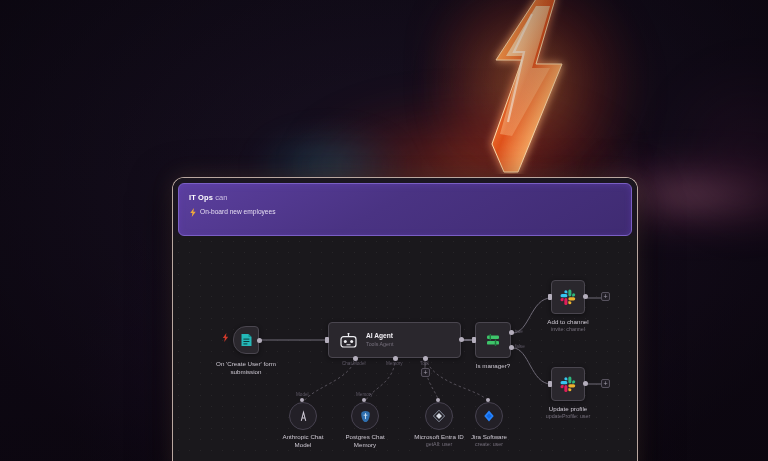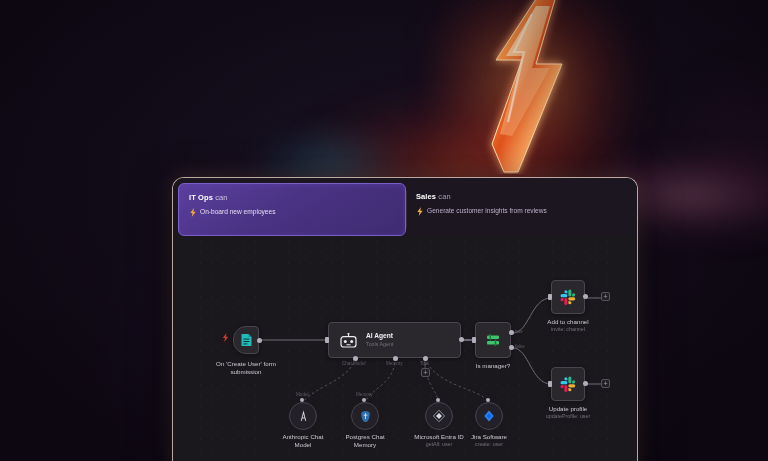--- a/index.html
+++ b/index.html
@@ -141,32 +141,20 @@
       <div class="tab-desc">
         <svg class="tab-ico" viewBox="0 0 8 10">
           <path d="M5 0 L1 5.6 H3.4 L2.6 10 L7 4.2 H4.4 Z" fill="#f0a93a"></path>
         </svg>
         <div class="tab-text">On-board new employees</div>
       </div>
     </div>
 
 
 
-    <div class="tab">
-      <div class="tab-title">
-        <span>Sales</span>
-        <span class="suffix">can</span>
-      </div>
-      <div class="tab-desc">
-        <svg class="tab-ico" viewBox="0 0 8 10">
-          <path d="M5 0 L1 5.6 H3.4 L2.6 10 L7 4.2 H4.4 Z" fill="#f0a93a"></path>
-        </svg>
-        <div class="tab-text">Generate customer insights from reviews</div>
-      </div>
-    </div>
 
   </div>
 
   <div class="canvas">
     <div class="cv">
 
       <svg width="466" height="242" style="position:absolute;left:0;top:0;">
         <g stroke="#6f6a77" stroke-width="1" fill="none">
           <path d="M86 104 L155 104"></path>
           <path d="M287 104 L292 104"></path>

